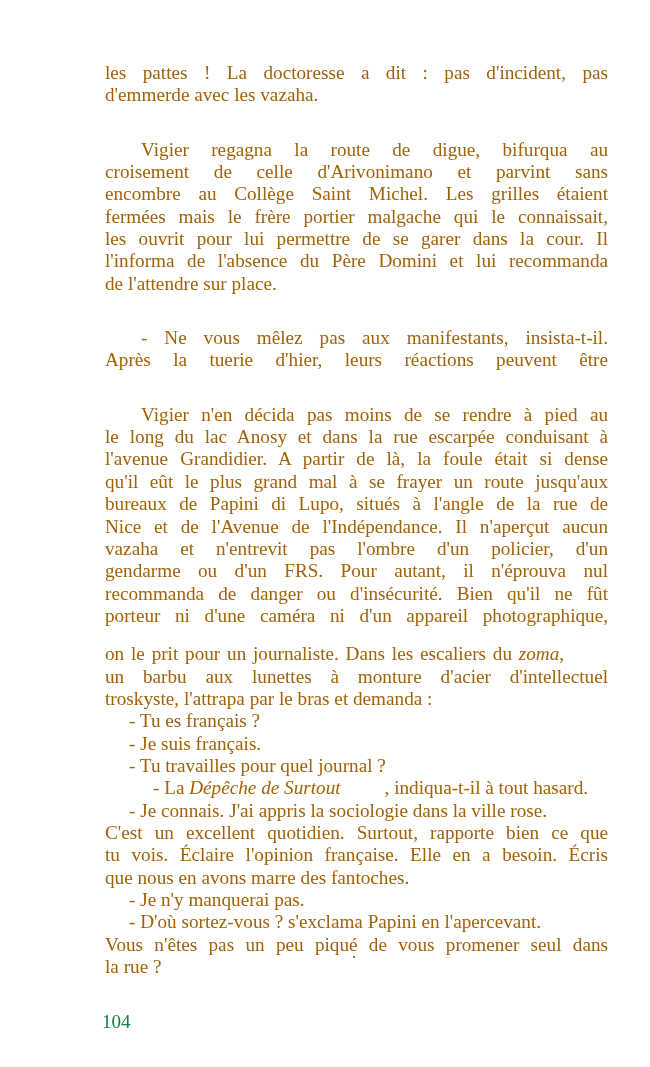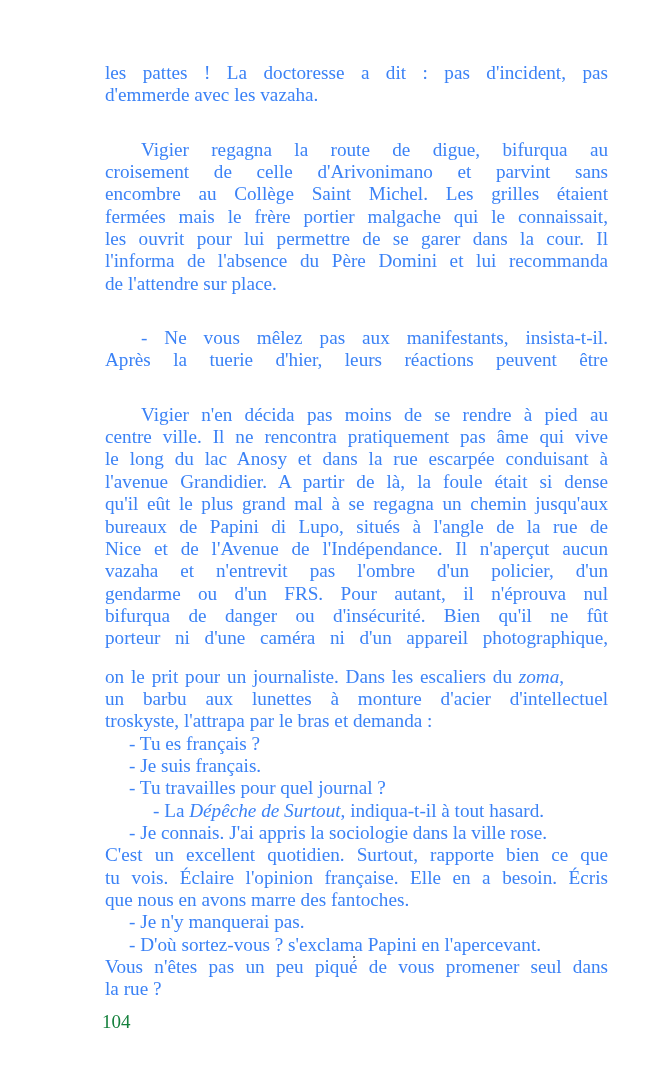--- a/index.html
+++ b/index.html
@@ -5,21 +5,21 @@
   html, body { margin: 0; padding: 0; background: #ffffff; }
   body { width: 650px; height: 1067px; position: relative; overflow: hidden; }
   .page {
     position: absolute;
     left: 105px;
     top: 62px;
     width: 503px;
     font-family: "Liberation Serif", "DejaVu Serif", serif;
     font-size: 19.2px;
     line-height: 22.35px;
-    color: #3b82f6;
+    color: #a16207;
   }
   .line {
     display: block;
     white-space: nowrap;
     text-align: justify;
     text-align-last: justify;
     height: 22.35px;
     overflow: visible;
   }
   .line.last { text-align-last: left; }
@@ -52,37 +52,36 @@
     <div class="line indent">Vigier regagna la route de digue, bifurqua au</div>
     <div class="line">croisement de celle d'Arivonimano et parvint sans</div>
     <div class="line">encombre au Collège Saint Michel. Les grilles étaient</div>
     <div class="line">fermées mais le frère portier malgache qui le connaissait,</div>
     <div class="line">les ouvrit pour lui permettre de se garer dans la cour. Il</div>
     <div class="line">l'informa de l'absence du Père Domini et lui recommanda</div>
     <div class="line last">de l'attendre sur place.</div>
     <div class="line indent">- Ne vous mêlez pas aux manifestants, insista-t-il.</div>
     <div class="line">Après la tuerie d'hier, leurs réactions peuvent être</div>
     <div class="line indent">Vigier n'en décida pas moins de se rendre à pied au</div>
-    <div class="line">centre ville. Il ne rencontra pratiquement pas âme qui vive</div>
     <div class="line">le long du lac Anosy et dans la rue escarpée conduisant à</div>
     <div class="line">l'avenue Grandidier. A partir de là, la foule était si dense</div>
-    <div class="line">qu'il eût le plus grand mal à se regagna un chemin jusqu'aux</div>
+    <div class="line">qu'il eût le plus grand mal à se frayer un route jusqu'aux</div>
     <div class="line">bureaux de Papini di Lupo, situés à l'angle de la rue de</div>
     <div class="line">Nice et de l'Avenue de l'Indépendance. Il n'aperçut aucun</div>
     <div class="line">vazaha et n'entrevit pas l'ombre d'un policier, d'un</div>
     <div class="line">gendarme ou d'un FRS. Pour autant, il n'éprouva nul</div>
-    <div class="line">bifurqua de danger ou d'insécurité. Bien qu'il ne fût</div>
+    <div class="line">recommanda de danger ou d'insécurité. Bien qu'il ne fût</div>
     <div class="line">porteur ni d'une caméra ni d'un appareil photographique,</div>
     <div class="line last" style="word-spacing: 2px; margin-top: 16px;"><span style="white-space: pre;">on le prit pour un journaliste. Dans les escaliers du </span><em>zoma</em><span style="white-space: pre;">,</span></div>
     <div class="line">un barbu aux lunettes à monture d'acier d'intellectuel</div>
     <div class="line last">troskyste, l'attrapa par le bras et demanda :</div>
     <div class="line indent2 last">- Tu es français ?</div>
     <div class="line indent2 last">- Je suis français.</div>
     <div class="line indent2 last">- Tu travailles pour quel journal ?</div>
-    <div class="line indent2 last"><span style="white-space: pre; margin-left: 24px;">- La </span><em>Dépêche de Surtout</em><span style="white-space: pre;">, indiqua-t-il à tout hasard.</span></div>
+    <div class="line indent2 last"><span style="white-space: pre; margin-left: 24px;">- La </span><em>Dépêche de Surtout</em><span style="white-space: pre; margin-left: 44px;">, indiqua-t-il à tout hasard.</span></div>
     <div class="line indent2 last">- Je connais. J'ai appris la sociologie dans la ville rose.</div>
     <div class="line">C'est un excellent quotidien. Surtout, rapporte bien ce que</div>
     <div class="line">tu vois. Éclaire l'opinion française. Elle en a besoin. Écris</div>
     <div class="line last">que nous en avons marre des fantoches.</div>
     <div class="line indent2 last">- Je n'y manquerai pas.</div>
     <div class="line indent2 last">- D'où sortez-vous ? s'exclama Papini en l'apercevant.</div>
     <div class="line">Vous n'êtes pas un peu piqué de vous promener seul dans</div>
     <div class="line last">la rue ?</div>
   </div>
 <div class="speck"></div>

